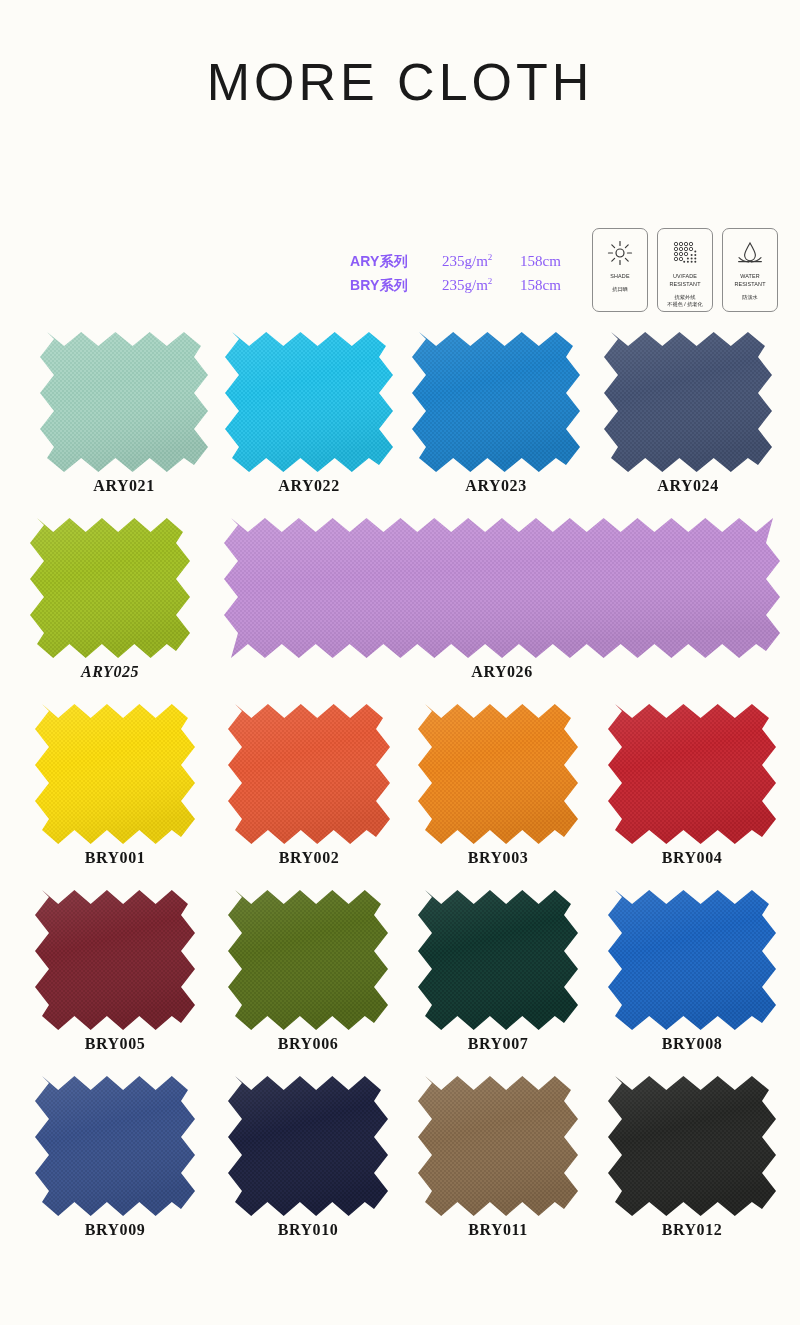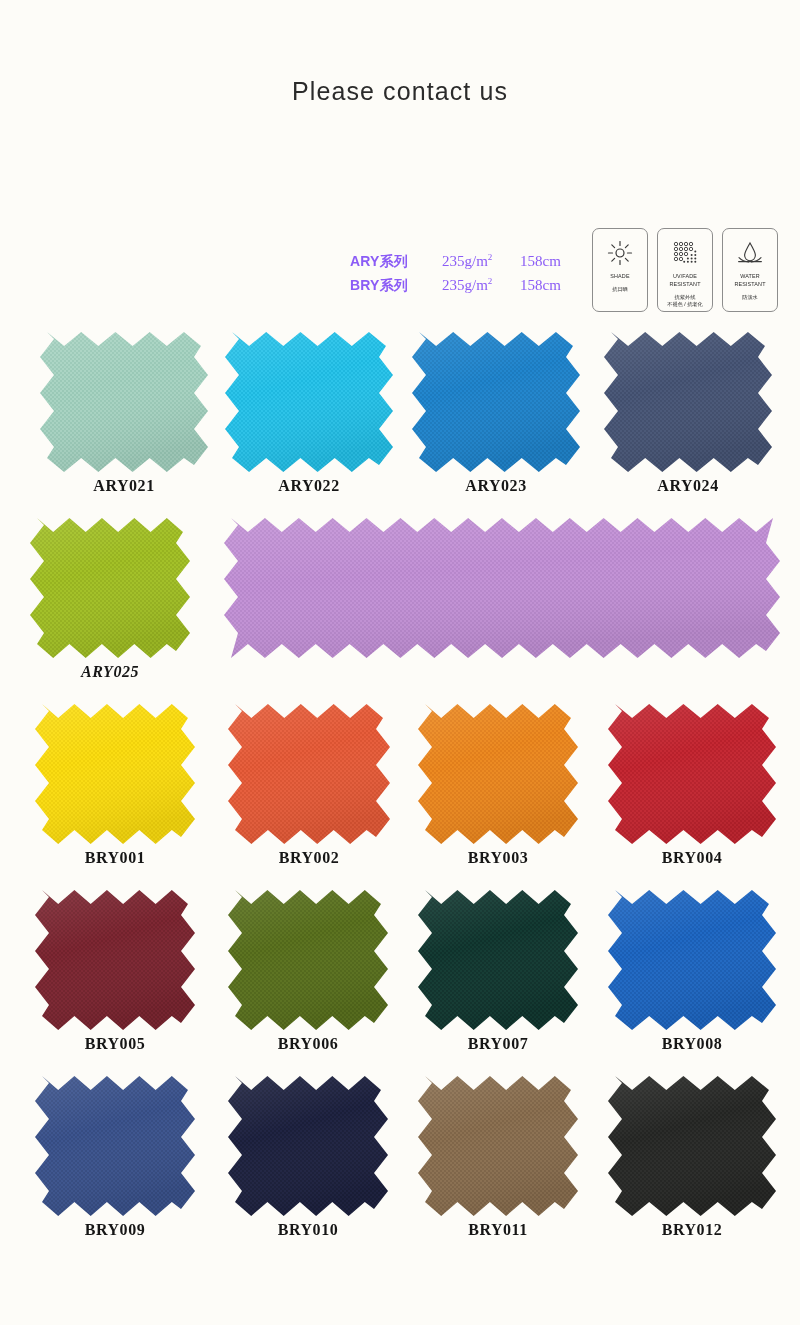--- a/index.html
+++ b/index.html
@@ -119,21 +119,21 @@
     font-size: 16px;
     font-weight: 700;
     letter-spacing: .55px;
     color: #161616;
   }
 </style>
 </head>
 <body>
 
 <div class="header">
-  <div class="subtitle">Please contact us</div>
+  <h1 class="main-title">MORE CLOTH</h1>
 </div>
 
 <div class="spec-band">
 
   <div class="spec-table">
     <div class="spec-row">
       <span class="spec-series">ARY系列</span>
       <span class="spec-weight"><span>235g/m</span><sup>2</sup></span>
       <span class="spec-width">158cm</span>
     </div>
@@ -350,20 +350,21 @@
               <linearGradient id="grad5" x1="0" y1="0" x2="0.35" y2="1">
                 <stop offset="0%" stop-color="#ffffff" stop-opacity="0.10"></stop>
                 <stop offset="45%" stop-color="#ffffff" stop-opacity="0.0"></stop>
                 <stop offset="100%" stop-color="#000000" stop-opacity="0.07"></stop>
               </linearGradient>
             </defs>
             <path d="M7.0,0.0 L23.9,14.0 L40.9,0.0 L57.8,14.0 L74.8,0.0 L91.7,14.0 L108.6,0.0 L125.6,14.0 L142.5,0.0 L159.4,14.0 L176.4,0.0 L193.3,14.0 L210.3,0.0 L227.2,14.0 L244.1,0.0 L261.1,14.0 L278.0,0.0 L294.9,14.0 L311.9,0.0 L328.8,14.0 L345.8,0.0 L362.7,14.0 L379.6,0.0 L396.6,14.0 L413.5,0.0 L430.4,14.0 L447.4,0.0 L464.3,14.0 L481.3,0.0 L498.2,14.0 L515.1,0.0 L532.1,14.0 L549.0,0.0 L542.0,25.0 L556.0,43.0 L542.0,61.0 L556.0,79.0 L542.0,97.0 L556.0,115.0 L542.0,133.0 L532.1,126.0 L515.1,140.0 L498.2,126.0 L481.3,140.0 L464.3,126.0 L447.4,140.0 L430.4,126.0 L413.5,140.0 L396.6,126.0 L379.6,140.0 L362.7,126.0 L345.8,140.0 L328.8,126.0 L311.9,140.0 L294.9,126.0 L278.0,140.0 L261.1,126.0 L244.1,140.0 L227.2,126.0 L210.3,140.0 L193.3,126.0 L176.4,140.0 L159.4,126.0 L142.5,140.0 L125.6,126.0 L108.6,140.0 L91.7,126.0 L74.8,140.0 L57.8,126.0 L40.9,140.0 L23.9,126.0 L7.0,140.0 L14.0,115.0 L0.0,97.0 L14.0,79.0 L0.0,61.0 L14.0,43.0 L0.0,25.0 L14.0,7.0 Z" fill="url(#weave5)"></path>
             <path d="M7.0,0.0 L23.9,14.0 L40.9,0.0 L57.8,14.0 L74.8,0.0 L91.7,14.0 L108.6,0.0 L125.6,14.0 L142.5,0.0 L159.4,14.0 L176.4,0.0 L193.3,14.0 L210.3,0.0 L227.2,14.0 L244.1,0.0 L261.1,14.0 L278.0,0.0 L294.9,14.0 L311.9,0.0 L328.8,14.0 L345.8,0.0 L362.7,14.0 L379.6,0.0 L396.6,14.0 L413.5,0.0 L430.4,14.0 L447.4,0.0 L464.3,14.0 L481.3,0.0 L498.2,14.0 L515.1,0.0 L532.1,14.0 L549.0,0.0 L542.0,25.0 L556.0,43.0 L542.0,61.0 L556.0,79.0 L542.0,97.0 L556.0,115.0 L542.0,133.0 L532.1,126.0 L515.1,140.0 L498.2,126.0 L481.3,140.0 L464.3,126.0 L447.4,140.0 L430.4,126.0 L413.5,140.0 L396.6,126.0 L379.6,140.0 L362.7,126.0 L345.8,140.0 L328.8,126.0 L311.9,140.0 L294.9,126.0 L278.0,140.0 L261.1,126.0 L244.1,140.0 L227.2,126.0 L210.3,140.0 L193.3,126.0 L176.4,140.0 L159.4,126.0 L142.5,140.0 L125.6,126.0 L108.6,140.0 L91.7,126.0 L74.8,140.0 L57.8,126.0 L40.9,140.0 L23.9,126.0 L7.0,140.0 L14.0,115.0 L0.0,97.0 L14.0,79.0 L0.0,61.0 L14.0,43.0 L0.0,25.0 L14.0,7.0 Z" fill="url(#grad5)"></path>
           </svg>
         </div>
+        <div class="swatch-label">ARY026</div>
       </div>
     </div>
   <div class="row">
       <div class="cell" style="left: 35px; width: 160px;">
         <div class="swatch-wrap">
           <svg width="160" height="140" viewBox="0 0 160 140">
             <defs>
               <pattern id="weave6" width="4" height="4" patternUnits="userSpaceOnUse">
                 <rect width="4" height="4" fill="#fbdd12"></rect>
                 <rect x="0" y="0" width="2" height="2" fill="#ebcc07" opacity="0.62"></rect>

